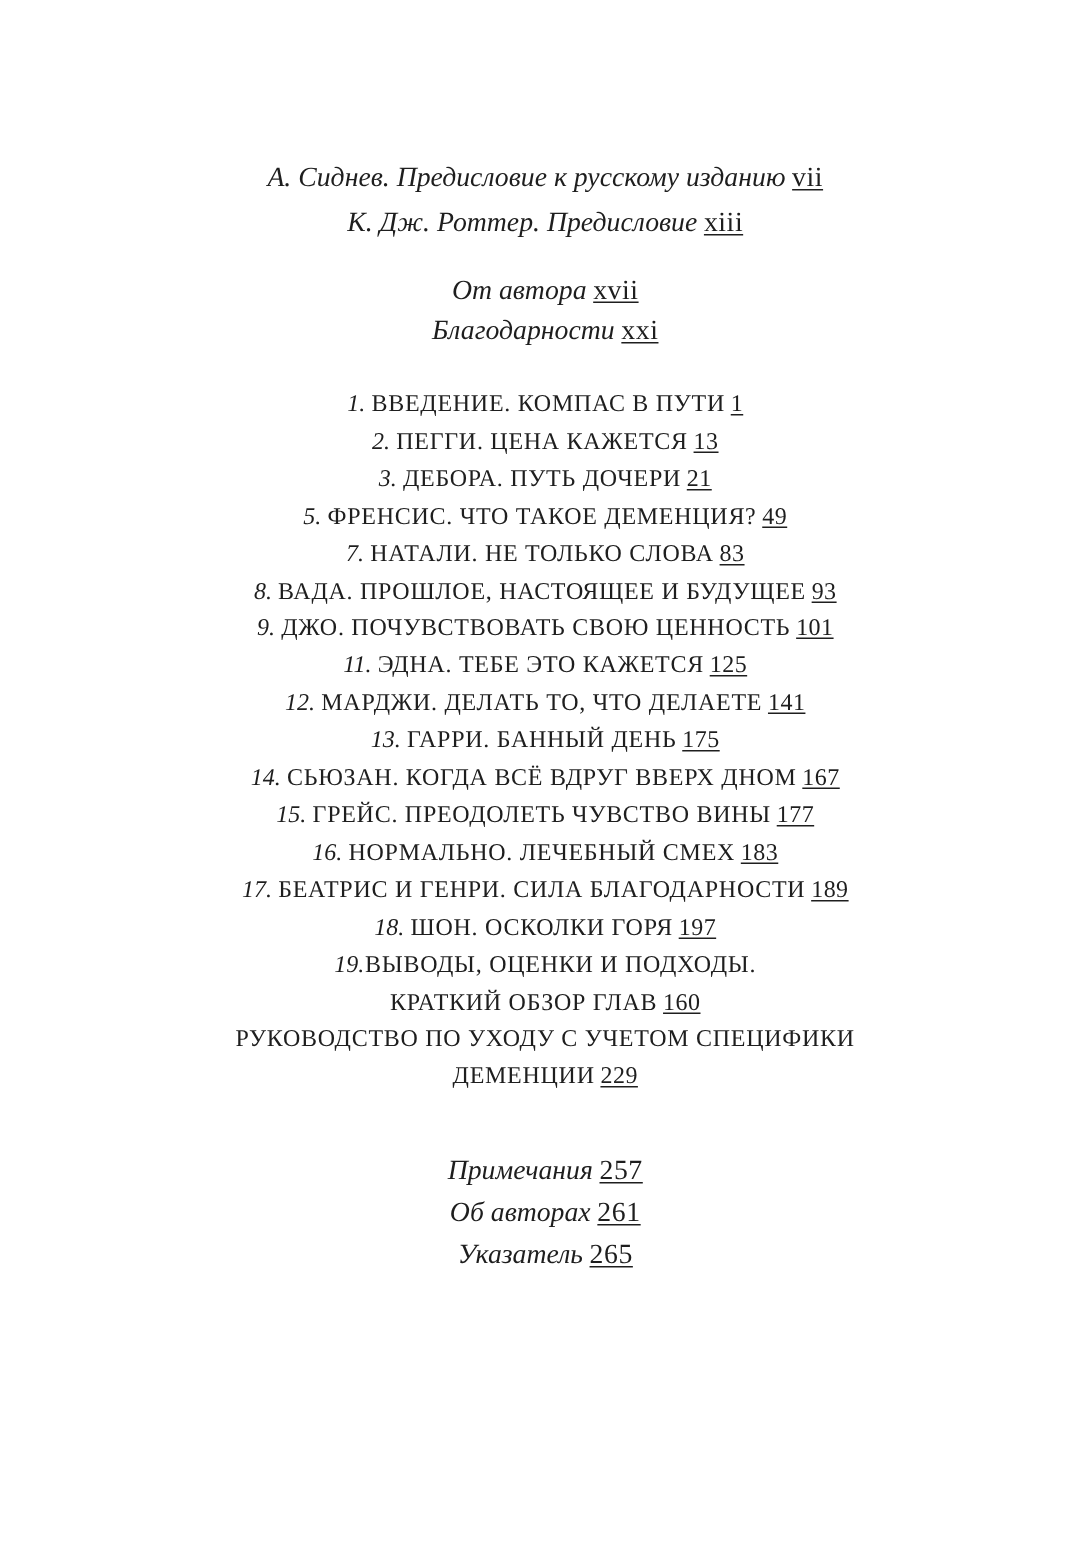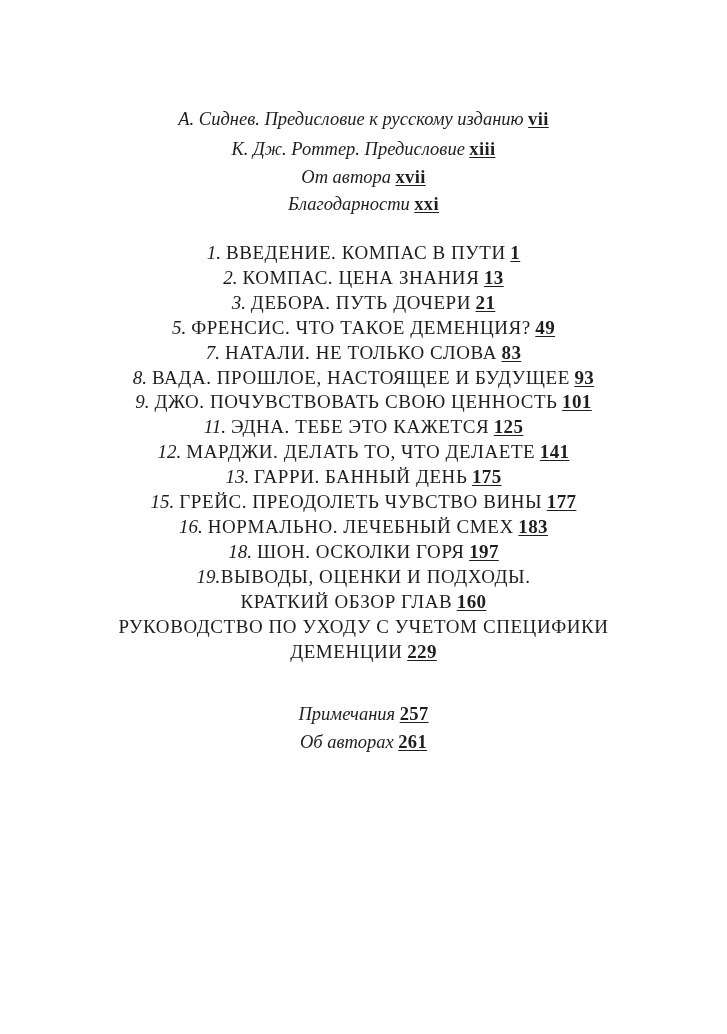--- a/index.html
+++ b/index.html
@@ -25,51 +25,51 @@
   .matter {
     font-size: 18.5px;
     line-height: 30px;
     font-style: italic;
   }
   .matter .entry { white-space: normal; }
   .matter .pg {
     font-style: normal;
   }
   .author-matter {
+    margin-top: 17px;
     line-height: 27px;
   }
   .back-matter {
     margin-top: 36px;
     line-height: 28px;
   }
   
   .chapters {
     margin-top: 23px;
-    font-size: 19px;
+    font-size: 16px;
     line-height: 24.9px;
     letter-spacing: 0.03em;
   }
   .chapters .num {
     font-style: italic;
     letter-spacing: 0;
     margin-right: 0.26em;
   }
   .chapters .num.tight {
     margin-right: 0.03em;
   }
   .title {
     white-space: pre-line;
   }
   .pg {
     margin-left: 0.24em;
     text-decoration: underline;
     text-underline-offset: 2px;
     font-feature-settings: "onum";
     letter-spacing: 0.02em;
-    font-weight: bold;
   }
 </style>
 </head>
 <body>
 
 <div class="page">
 
   <section class="matter front-matter">
   <div class="entry"><span class="title">А. Сиднев. Предисловие к русскому изданию</span><span class="pg">vii</span></div>
 
@@ -78,56 +78,59 @@
 
   <section class="matter author-matter">
   <div class="entry"><span class="title">От автора</span><span class="pg">xvii</span></div>
 
   <div class="entry"><span class="title">Благодарности</span><span class="pg">xxi</span></div>
 </section>
 
   <section class="chapters">
   <div class="entry"><span class="num">1.</span><span class="title">ВВЕДЕНИЕ. КОМПАС В ПУТИ</span><span class="pg">1</span></div>
 
-  <div class="entry"><span class="num">2.</span><span class="title">КОМПАС. ЦЕНА ЗНАНИЯ</span><span class="pg">13</span></div>
+  <div class="entry"><span class="num">2.</span><span class="title">ПЕГГИ. ЦЕНА КАЖЕТСЯ</span><span class="pg">13</span></div>
 
   <div class="entry"><span class="num">3.</span><span class="title">ДЕБОРА. ПУТЬ ДОЧЕРИ</span><span class="pg">21</span></div>
 
 
   <div class="entry"><span class="num">5.</span><span class="title">ФРЕНСИС. ЧТО ТАКОЕ ДЕМЕНЦИЯ?</span><span class="pg">49</span></div>
 
 
   <div class="entry"><span class="num">7.</span><span class="title">НАТАЛИ. НЕ ТОЛЬКО СЛОВА</span><span class="pg">83</span></div>
 
   <div class="entry"><span class="num">8.</span><span class="title">ВАДА. ПРОШЛОЕ, НАСТОЯЩЕЕ И БУДУЩЕЕ</span><span class="pg">93</span></div>
 
   <div class="entry"><span class="num">9.</span><span class="title">ДЖО. ПОЧУВСТВОВАТЬ СВОЮ ЦЕННОСТЬ</span><span class="pg">101</span></div>
 
 
   <div class="entry"><span class="num">11.</span><span class="title">ЭДНА. ТЕБЕ ЭТО КАЖЕТСЯ</span><span class="pg">125</span></div>
 
   <div class="entry"><span class="num">12.</span><span class="title">МАРДЖИ. ДЕЛАТЬ ТО, ЧТО ДЕЛАЕТЕ</span><span class="pg">141</span></div>
 
   <div class="entry"><span class="num">13.</span><span class="title">ГАРРИ. БАННЫЙ ДЕНЬ</span><span class="pg">175</span></div>
 
+  <div class="entry"><span class="num">14.</span><span class="title">СЬЮЗАН. КОГДА ВСЁ ВДРУГ ВВЕРХ ДНОМ</span><span class="pg">167</span></div>
 
   <div class="entry"><span class="num">15.</span><span class="title">ГРЕЙС. ПРЕОДОЛЕТЬ ЧУВСТВО ВИНЫ</span><span class="pg">177</span></div>
 
   <div class="entry"><span class="num">16.</span><span class="title">НОРМАЛЬНО. ЛЕЧЕБНЫЙ СМЕХ</span><span class="pg">183</span></div>
 
+  <div class="entry"><span class="num">17.</span><span class="title">БЕАТРИС И ГЕНРИ. СИЛА БЛАГОДАРНОСТИ</span><span class="pg">189</span></div>
 
   <div class="entry"><span class="num">18.</span><span class="title">ШОН. ОСКОЛКИ ГОРЯ</span><span class="pg">197</span></div>
 
   <div class="entry"><span class="num tight">19.</span><span class="title">ВЫВОДЫ, ОЦЕНКИ И ПОДХОДЫ.
 КРАТКИЙ ОБЗОР ГЛАВ</span><span class="pg">160</span></div>
 
   <div class="entry"><span class="title">РУКОВОДСТВО ПО УХОДУ С УЧЕТОМ СПЕЦИФИКИ
 ДЕМЕНЦИИ</span><span class="pg">229</span></div>
 </section>
 
   <section class="matter back-matter">
   <div class="entry"><span class="title">Примечания</span><span class="pg">257</span></div>
 
   <div class="entry"><span class="title">Об авторах</span><span class="pg">261</span></div>
 
+  <div class="entry"><span class="title">Указатель</span><span class="pg">265</span></div>
 </section>
 
 </div>
 
 </body></html>

